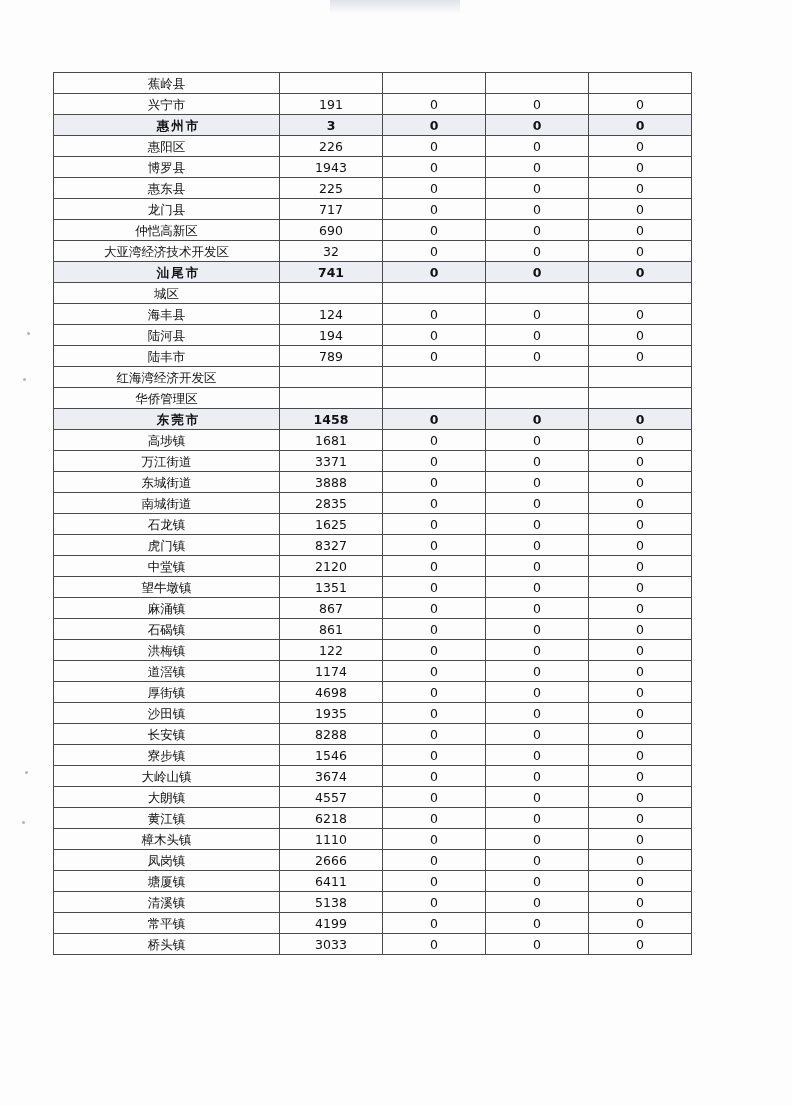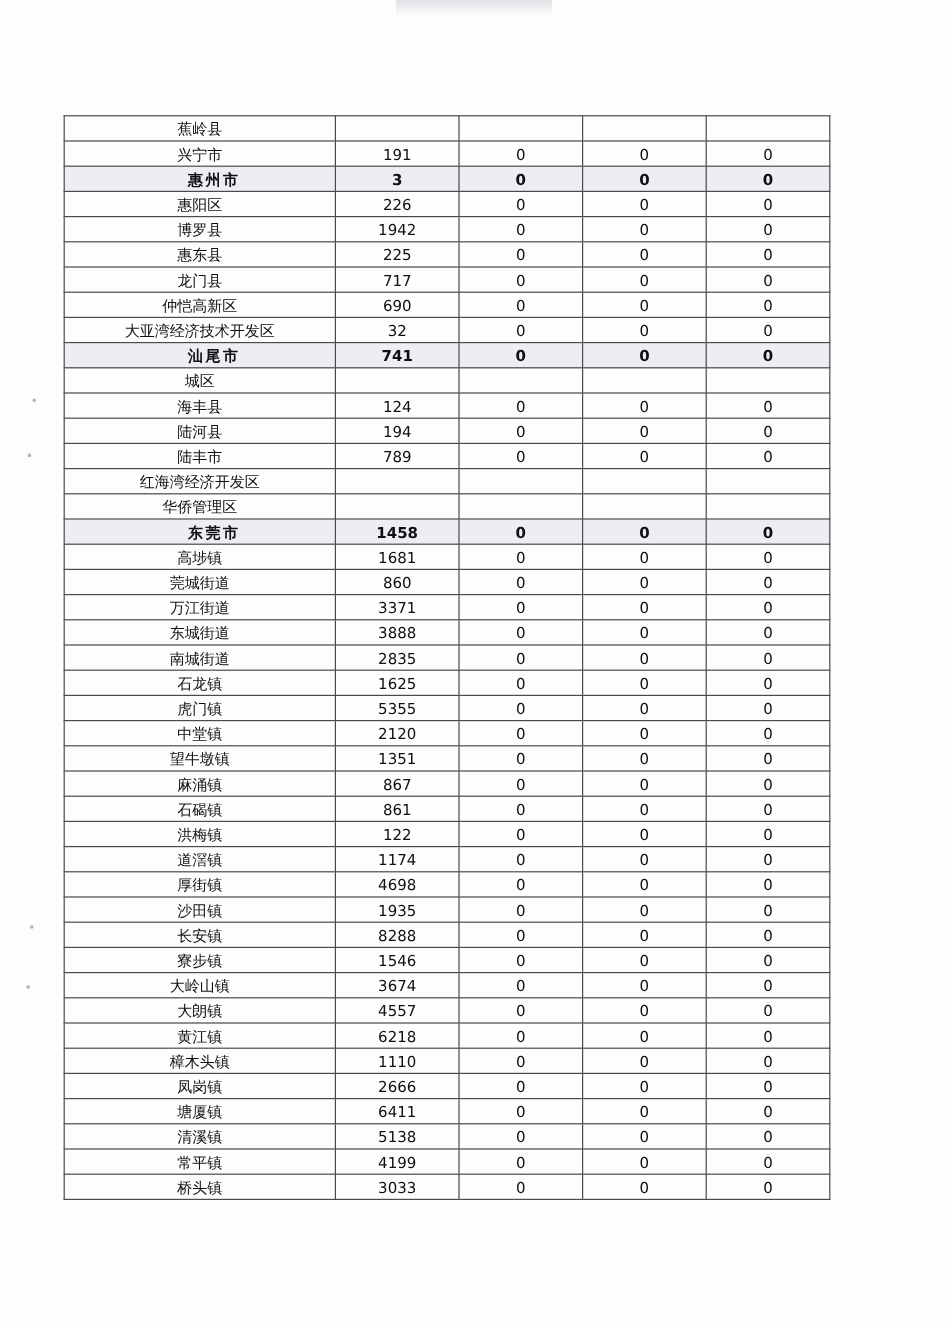--- a/index.html
+++ b/index.html
@@ -35,21 +35,21 @@
     position: absolute;
     left: 330px;
     top: 0px;
     width: 130px;
     height: 14px;
     background: linear-gradient(to bottom, rgba(200,205,215,.55), rgba(255,255,255,0));
   }
   table.data {
     position: absolute;
     left: 53px;
-    top: 96px;
+    top: 72px;
     width: 638px;
     border-collapse: collapse;
     table-layout: fixed;
   }
   table.data td {
     border: 1px solid #4a4a4a;
     height: 20px;
     font-size: 12.5px;
     text-align: center;
     vertical-align: middle;
@@ -114,21 +114,21 @@
         </tr>
         <tr>
           <td class="name">惠阳区</td>
           <td>226</td>
           <td>0</td>
           <td>0</td>
           <td>0</td>
         </tr>
         <tr>
           <td class="name">博罗县</td>
-          <td>1942</td>
+          <td>1943</td>
           <td>0</td>
           <td>0</td>
           <td>0</td>
         </tr>
         <tr>
           <td class="name">惠东县</td>
           <td>225</td>
           <td>0</td>
           <td>0</td>
           <td>0</td>
@@ -211,27 +211,20 @@
           <td>0</td>
         </tr>
         <tr>
           <td class="name">高埗镇</td>
           <td>1681</td>
           <td>0</td>
           <td>0</td>
           <td>0</td>
         </tr>
         <tr>
-          <td class="name">莞城街道</td>
-          <td>860</td>
-          <td>0</td>
-          <td>0</td>
-          <td>0</td>
-        </tr>
-        <tr>
           <td class="name">万江街道</td>
           <td>3371</td>
           <td>0</td>
           <td>0</td>
           <td>0</td>
         </tr>
         <tr>
           <td class="name">东城街道</td>
           <td>3888</td>
           <td>0</td>
@@ -247,21 +240,21 @@
         </tr>
         <tr>
           <td class="name">石龙镇</td>
           <td>1625</td>
           <td>0</td>
           <td>0</td>
           <td>0</td>
         </tr>
         <tr>
           <td class="name">虎门镇</td>
-          <td>5355</td>
+          <td>8327</td>
           <td>0</td>
           <td>0</td>
           <td>0</td>
         </tr>
         <tr>
           <td class="name">中堂镇</td>
           <td>2120</td>
           <td>0</td>
           <td>0</td>
           <td>0</td>

